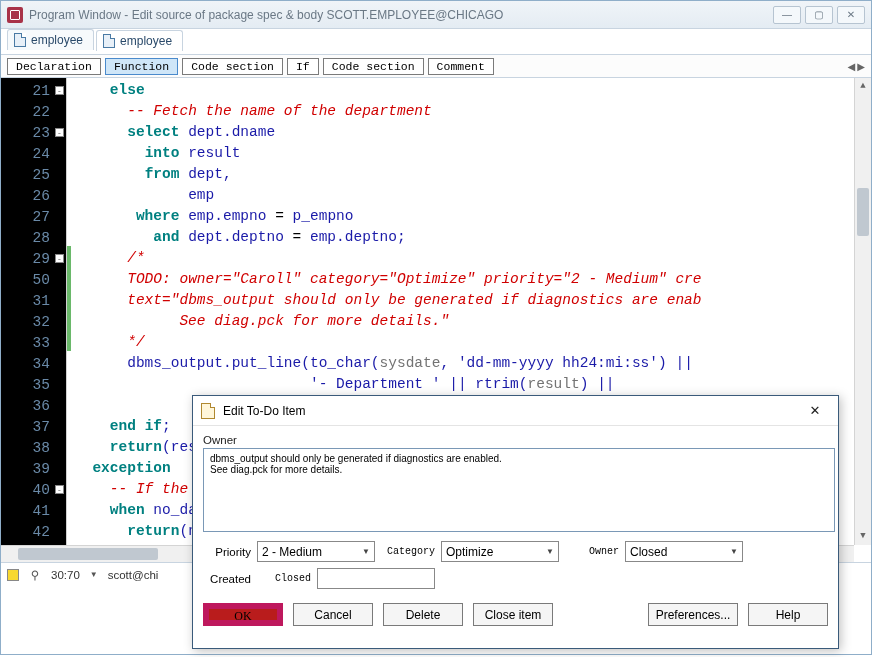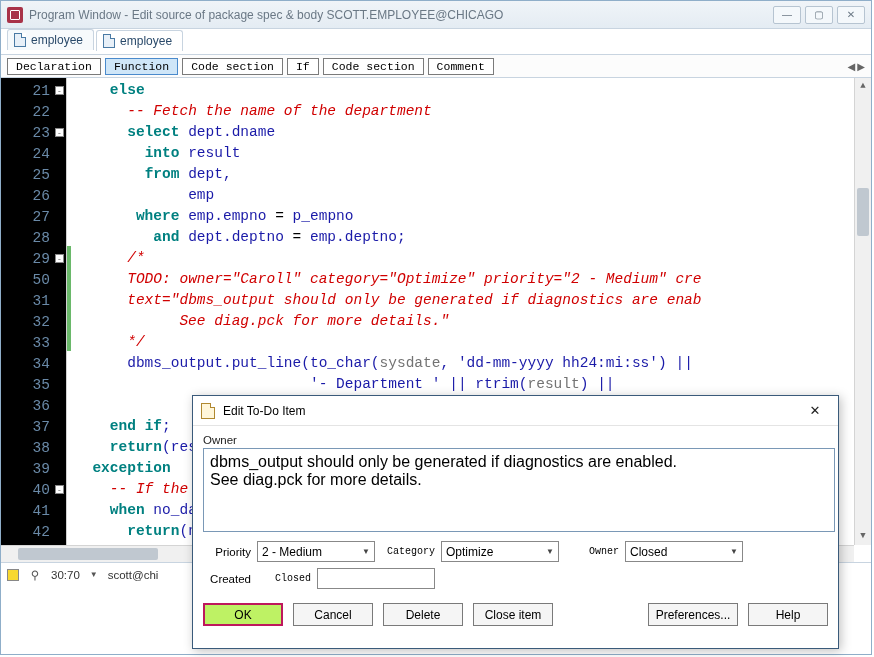--- a/index.html
+++ b/index.html
@@ -269,21 +269,21 @@
   font-size: 13px; color: #222;
 }
 .dlg-body { padding: 8px 10px 6px 10px; }
 .dlg-label { font-size: 11.5px; color: #222; margin-bottom: 2px; }
 .textarea {
   width: 632px;
   height: 84px;
   border: 1px solid #7a98b6;
   padding: 4px 6px;
   font-family: "Segoe UI", Tahoma, sans-serif;
-  font-size: 16px;
+  font-size: 10px;
   resize: none;
   white-space: pre-wrap;
 }
 .form-row {
   display: flex;
   align-items: center;
   gap: 6px;
   margin-top: 6px;
 }
 .form-row label {
@@ -312,22 +312,23 @@
   padding: 8px 10px 10px 10px;
   align-items: center;
 }
 .btn {
   width: 80px; height: 23px;
   border: 1px solid #7a7a7a;
   background: #f5f5f5;
   font-size: 12px;
 }
 .btn.primary {
-  border: 2px solid #be185d;
-  background: #bef264;
+  border: 6px solid #be185d;
+  background: #b91c1c;
+  font-family: Liberation Serif, serif;
 }
 .btn-spacer { flex: 1; }
 </style>
 </head>
 <body>
 
 <div class="window">
 
   <div class="titlebar">
     <div class="app-icon"></div>

